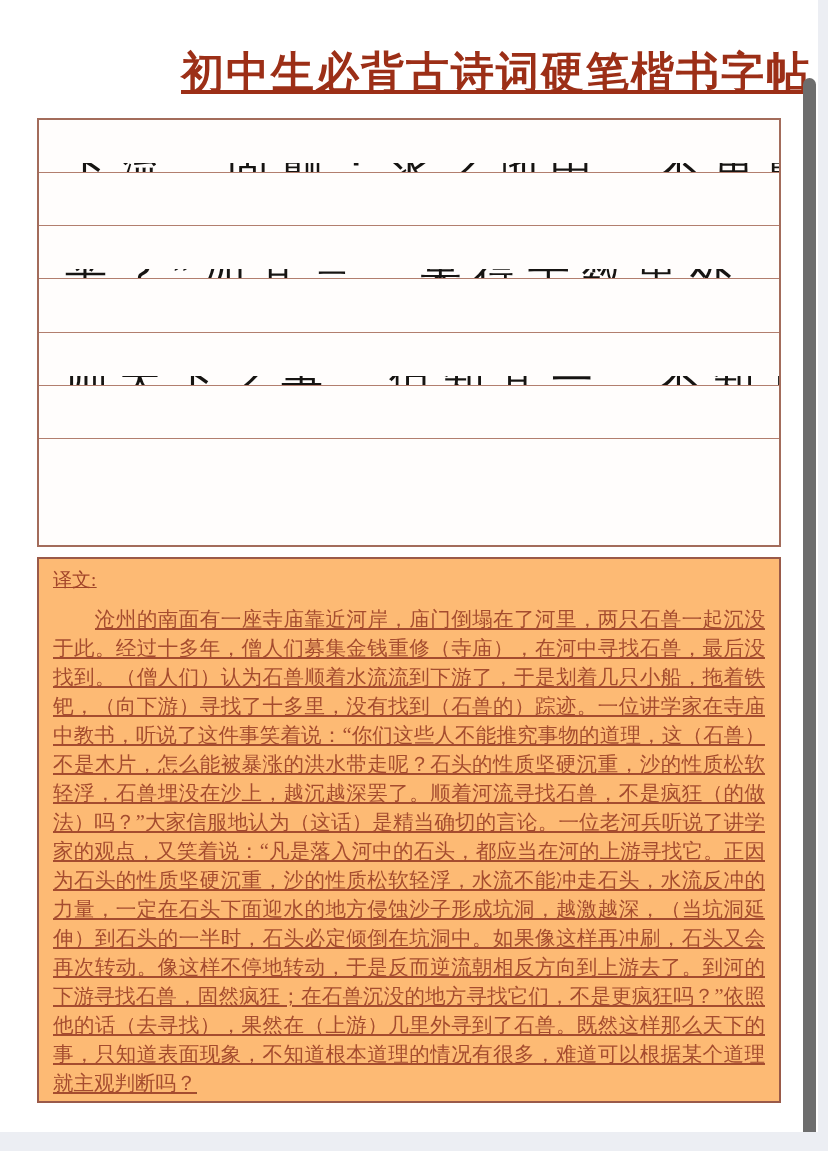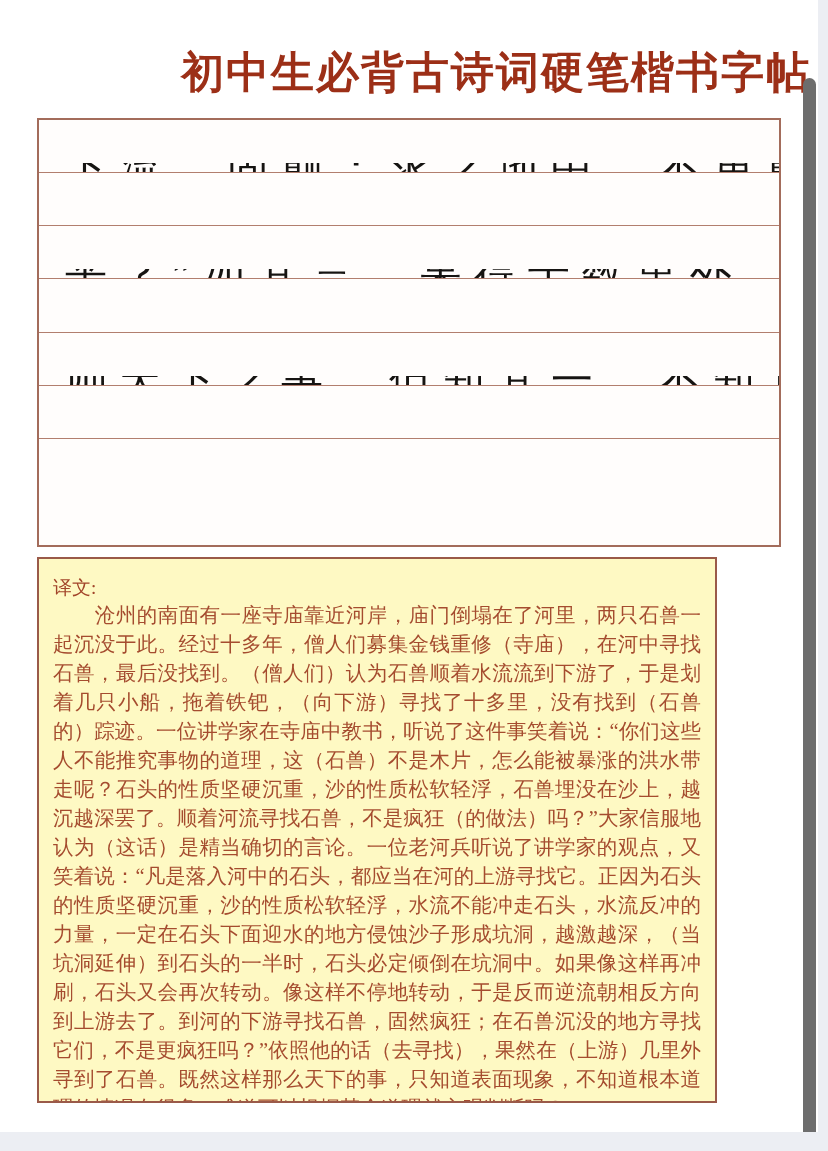--- a/index.html
+++ b/index.html
@@ -1,15 +1,15 @@
 <!DOCTYPE html>
 <html><head>
 <meta charset="utf-8">
 <style>
-  * { margin:0; padding:0; box-sizing:border-box; }
+  * { margin:0; padding:0; box-sizing:border-box;text-decoration:underline; }
   html,body { width:828px; height:1151px; overflow:hidden; }
   body {
     background:#eceef3;
     font-family:"Liberation Serif", serif;
     position:relative;
   }
   .page {
     position:absolute; left:0; top:0;
     width:818px; height:1132px;
     background:#ffffff;
@@ -35,33 +35,33 @@
     display:flex; align-items:center;
     padding-left:26px;
     font-size:42px; color:#161412;
     letter-spacing:12px;
     white-space:nowrap; overflow:hidden;
     font-family:"Liberation Serif", serif;
     margin-top:43px;
   }
   .translation-box {
     position:absolute; left:37px; top:557px;
-    width:680px; height:546px;
+    width:744px; height:546px;
     border:2px solid #9a5a49;
-    background:#fef9c3;
-    padding:16px 14px 6px 14px;
+    background:#fdba74;
+    padding:8px 14px 6px 14px;
     overflow:hidden;
   }
   .tr-label {
     font-size:19px; color:#a2452a;
     line-height:26px;
     font-family:"Liberation Serif", serif;
   }
   .tr-body {
-    margin-top:0;
+    margin-top:12px;
     font-size:20.5px; line-height:29px;
     color:#a54c2f;
     text-indent:2.05em;
     text-align:justify;
     font-family:"Liberation Serif", serif;
   }
   .scrollbar-thumb {
     position:absolute; left:803px; top:78px;
     width:13px; height:1073px;
     background:#6d6d6d;

